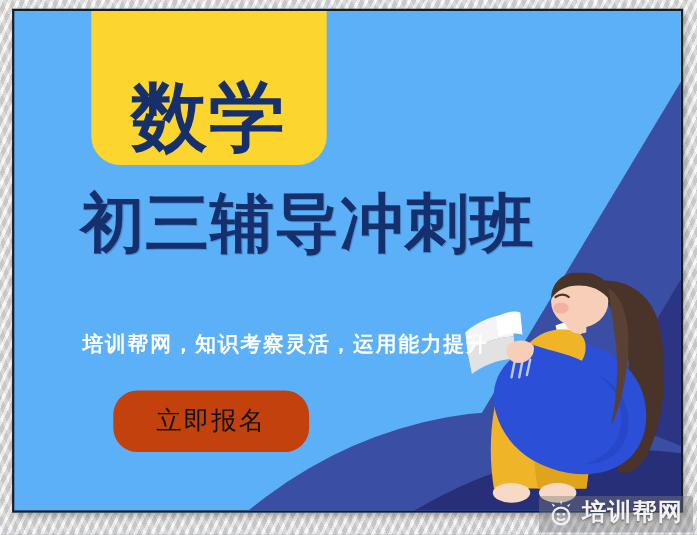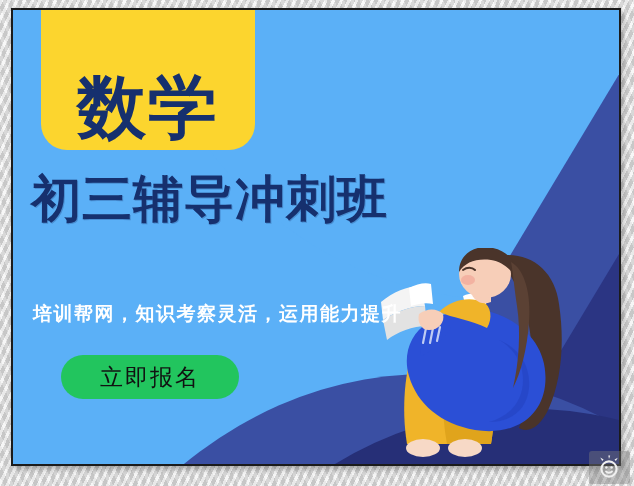--- a/index.html
+++ b/index.html
@@ -19,21 +19,21 @@
   }
   
   .poster{
     position:absolute;
     left:11px;top:8px;width:606px;height:454px;
     border:2px solid #1b1b1b;
     background:#5bb0f7;
     overflow:hidden;
     box-shadow:2px 3px 6px rgba(0,0,0,.28);
   }
-  .poster-inner{position:absolute;inset:0;overflow:hidden;}
+  .poster-inner{position:absolute;inset:0;overflow:hidden;margin-left:42px;}
 
   
   .corner-arc{
     position:absolute;right:-150px;top:-352px;
     width:600px;height:600px;border-radius:50%;
     background:#f5a623;
   }
   .corner-arc-2{
     position:absolute;right:-160px;top:-362px;
     width:600px;height:600px;border-radius:50%;
@@ -59,42 +59,42 @@
     font-size:69px;line-height:1;
     font-weight:bold;
     letter-spacing:2px;
     font-family:"DejaVu Sans","Liberation Sans",sans-serif;
   }
 
   
   .headline{
     position:absolute;left:18px;top:164px;
     color:#16306e;
-    font-size:50px;line-height:1;
+    font-size:58px;line-height:1;
     font-weight:bold;letter-spacing:1px;
     white-space:nowrap;
     font-family:"DejaVu Sans","Liberation Sans",sans-serif;
     text-shadow:1px 1px 0 rgba(20,40,100,.25);
   }
 
   
   .subtitle{
     position:absolute;left:20px;top:294px;
     color:#ffffff;
     font-size:19px;line-height:1;
     font-weight:bold;letter-spacing:1.5px;
     white-space:nowrap;
     font-family:"DejaVu Sans","Liberation Sans",sans-serif;
   }
 
   
   .cta{
     position:absolute;left:48px;top:345px;
-    width:178px;height:44px;
-    background:#22c55e;
+    width:178px;height:56px;
+    background:#c2410c;
     border-radius:22px;
     border:none;
     display:flex;align-items:center;justify-content:center;
     cursor:pointer;padding:0;
   }
   .cta .txt{
     color:#111;
     font-size:23px;line-height:1;letter-spacing:2px;
     font-family:"DejaVu Sans","Liberation Sans",sans-serif;
   }
@@ -233,13 +233,14 @@
         <path d="M5.2 6.0 L3.3 2.6 L6.6 4.4 Z"></path>
         <path d="M12 4.0 L11.3 0.6 L13.2 0.6 Z"></path>
         <path d="M18.8 6.0 L20.8 2.7 L17.5 4.5 Z"></path>
       </g>
       <circle cx="12" cy="14" r="7.6" fill="none" stroke="#f0f0f0" stroke-width="2.1"></circle>
       <circle cx="9.4" cy="12.6" r="1.25" fill="#f0f0f0"></circle>
       <circle cx="14.6" cy="12.6" r="1.25" fill="#f0f0f0"></circle>
       <path d="M9 16.4 C10.4 18.2 13.6 18.2 15 16.4" stroke="#f0f0f0" stroke-width="1.8" fill="none" stroke-linecap="round"></path>
     </svg>
   </span>
+  <span class="wm-text">培训帮网</span>
 </div>
 
 </body></html>

